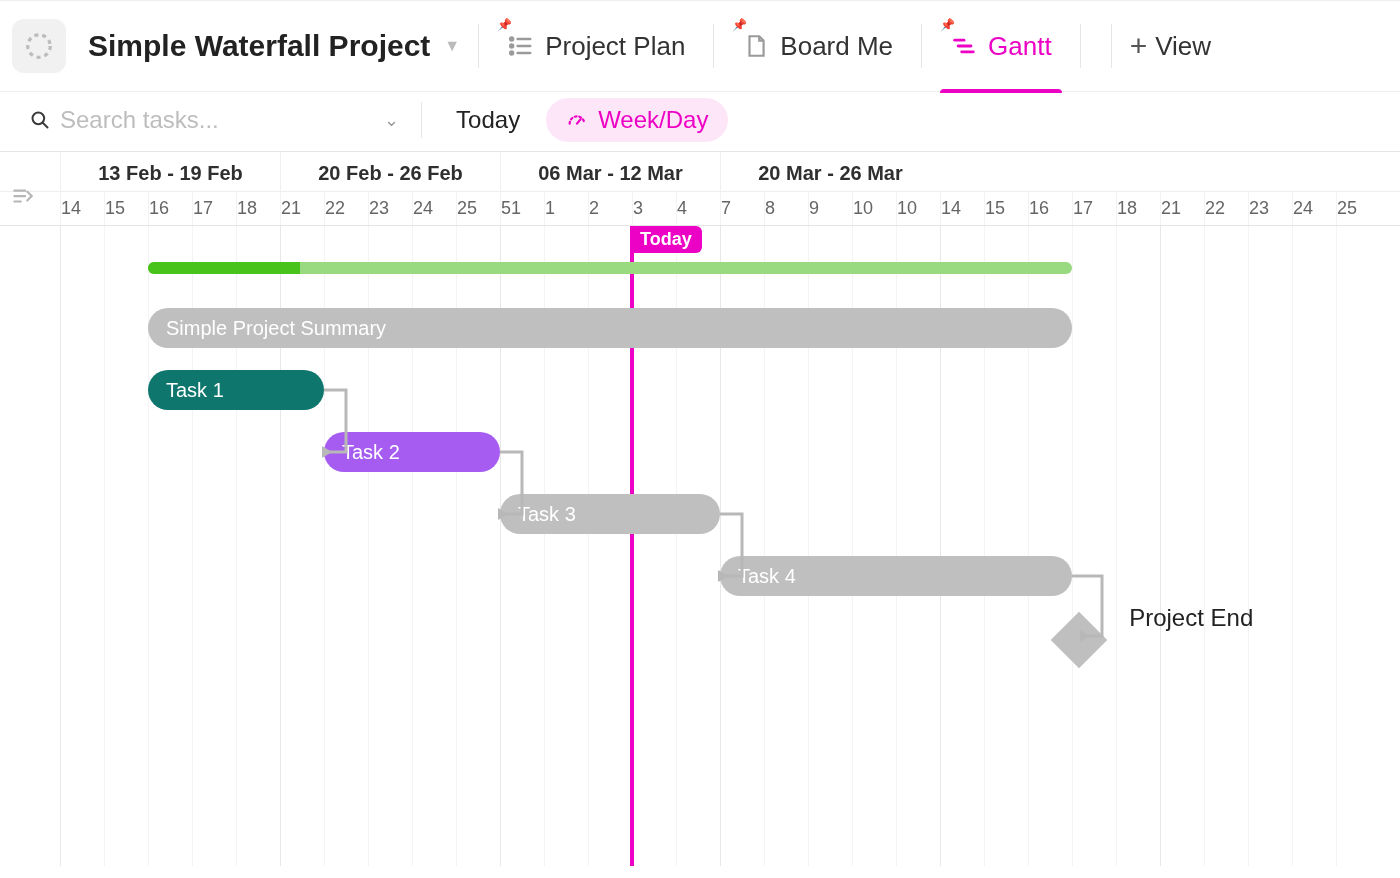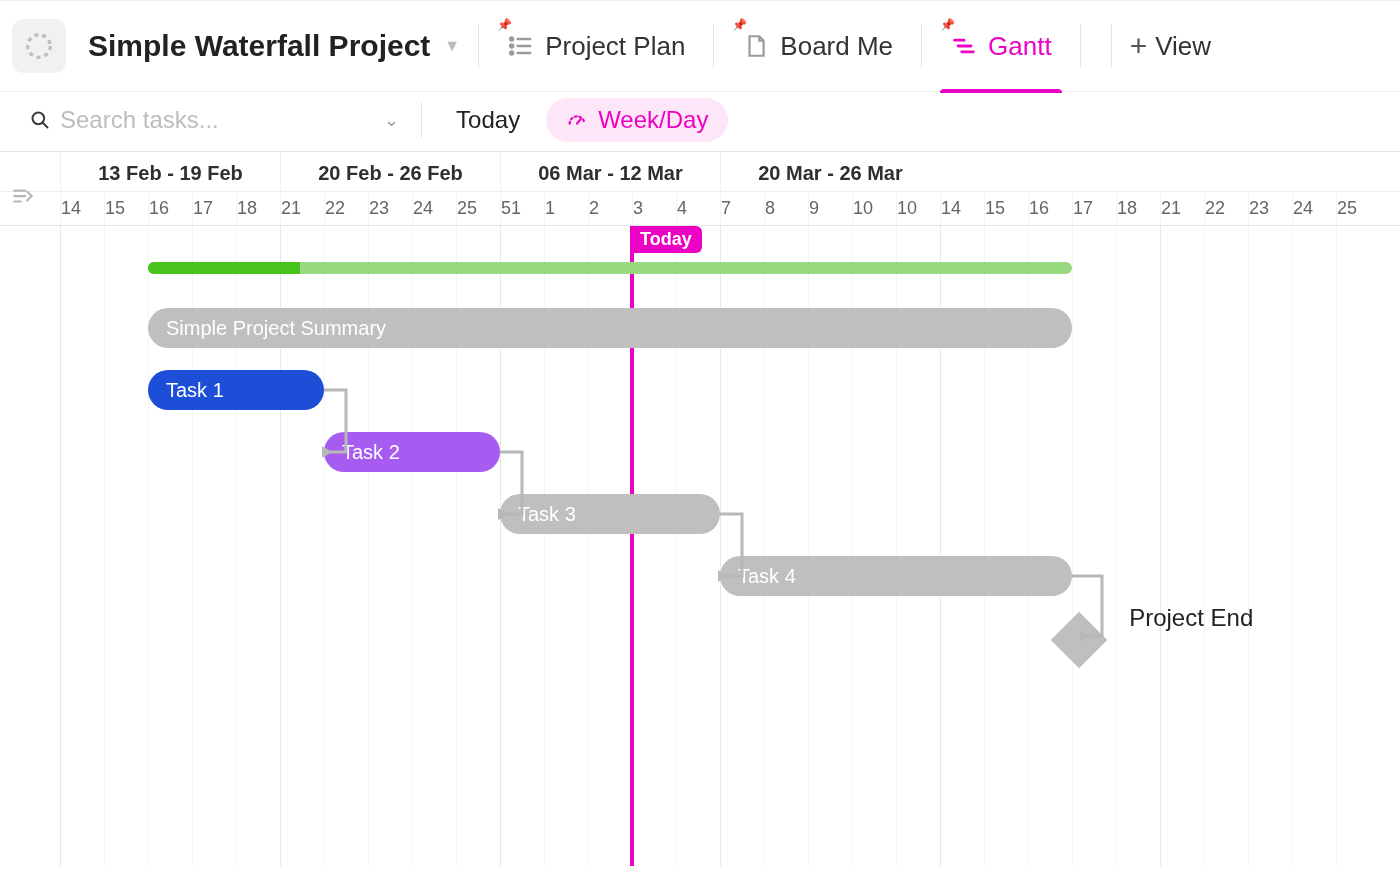--- a/index.html
+++ b/index.html
@@ -149,21 +149,21 @@
   .bar {
     position:absolute; height:40px; border-radius:20px;
     display:flex; align-items:center; padding-left:18px;
     color:#fff; font-size:20px; font-weight:500;text-align:right;
   }
   .bar.progress { height:12px; border-radius:6px; padding:0;}
   .bar.thin { background:#99d97f; }
   .bar.thin .done { position:absolute; left:0; top:0; bottom:0; background:#48c31c; border-radius:6px 0 0 6px;}
 
   .bar.summary { background:#bfbfbf; }
-  .bar.green { background:#1d4ed8; }
+  .bar.green { background:#0f766e; }
   .bar.purple { background:#a65cf0; }
   .bar.grey { background:#bfbfbf; }
 
   .milestone {
     position:absolute; width:40px; height:40px; background:#bfbfbf;
     transform: rotate(45deg);
   }
   .milestone-label {
     position:absolute; font-size:24px; color:#222; font-weight:500;
   }

